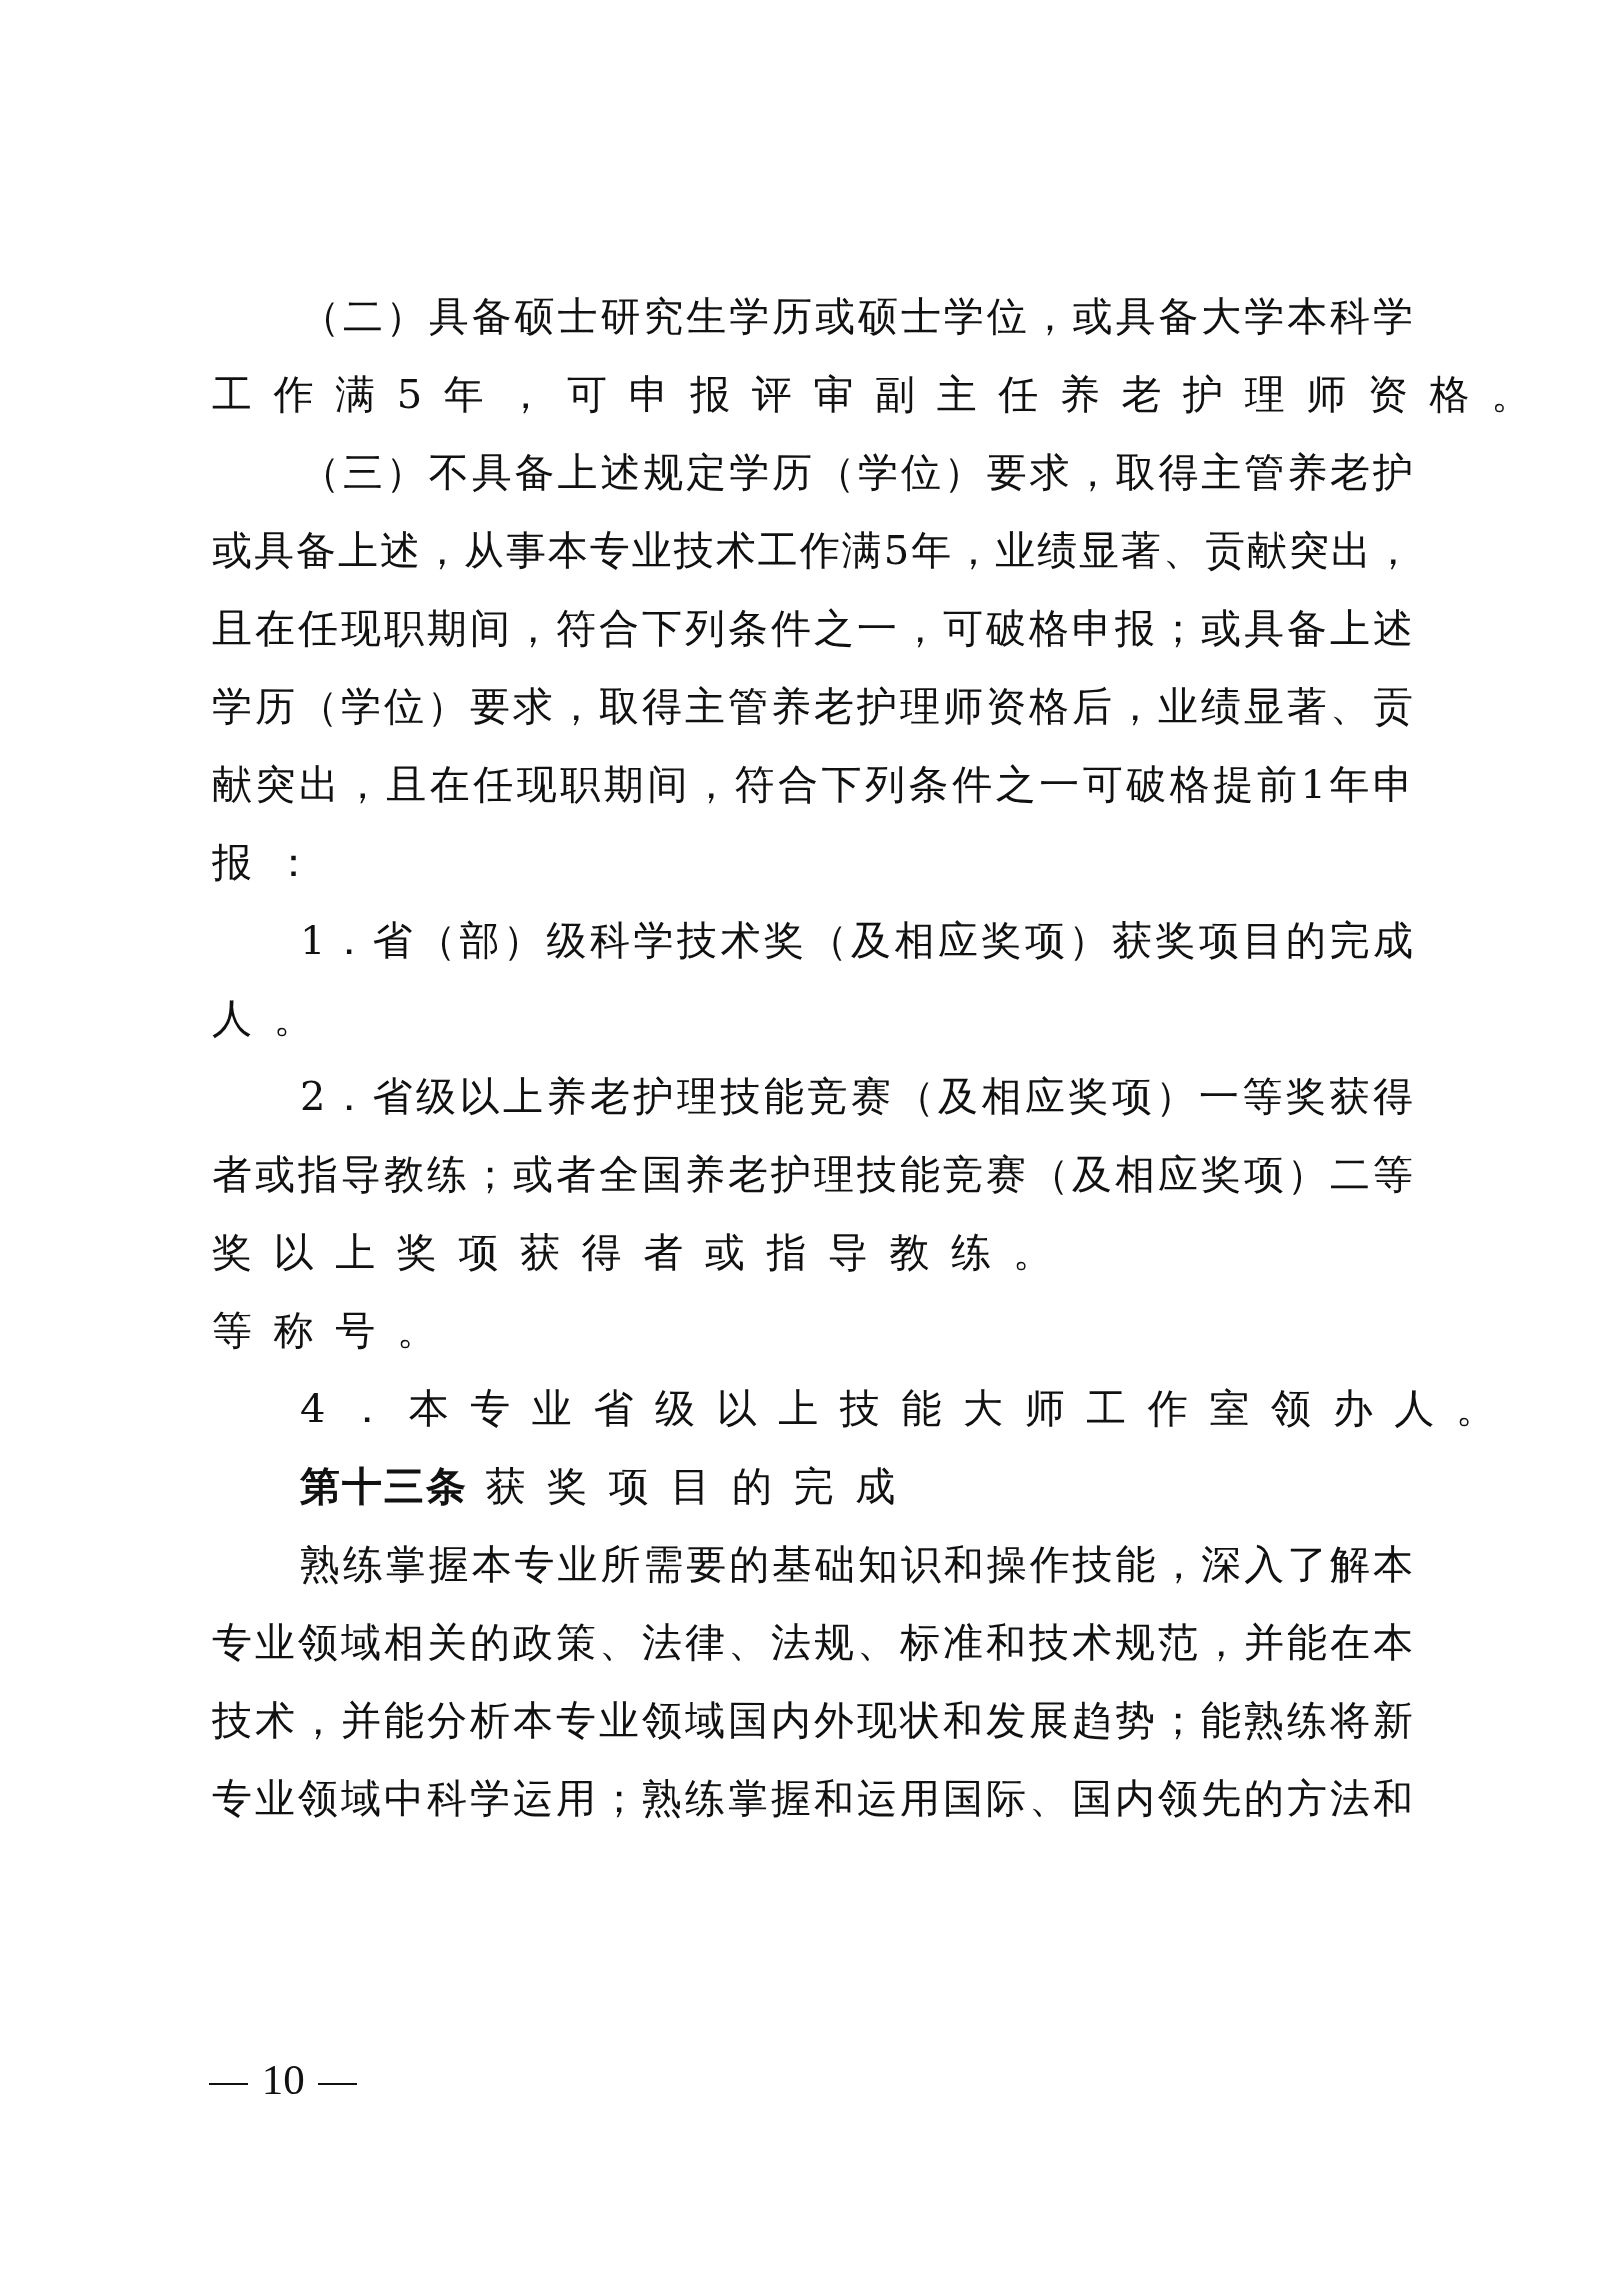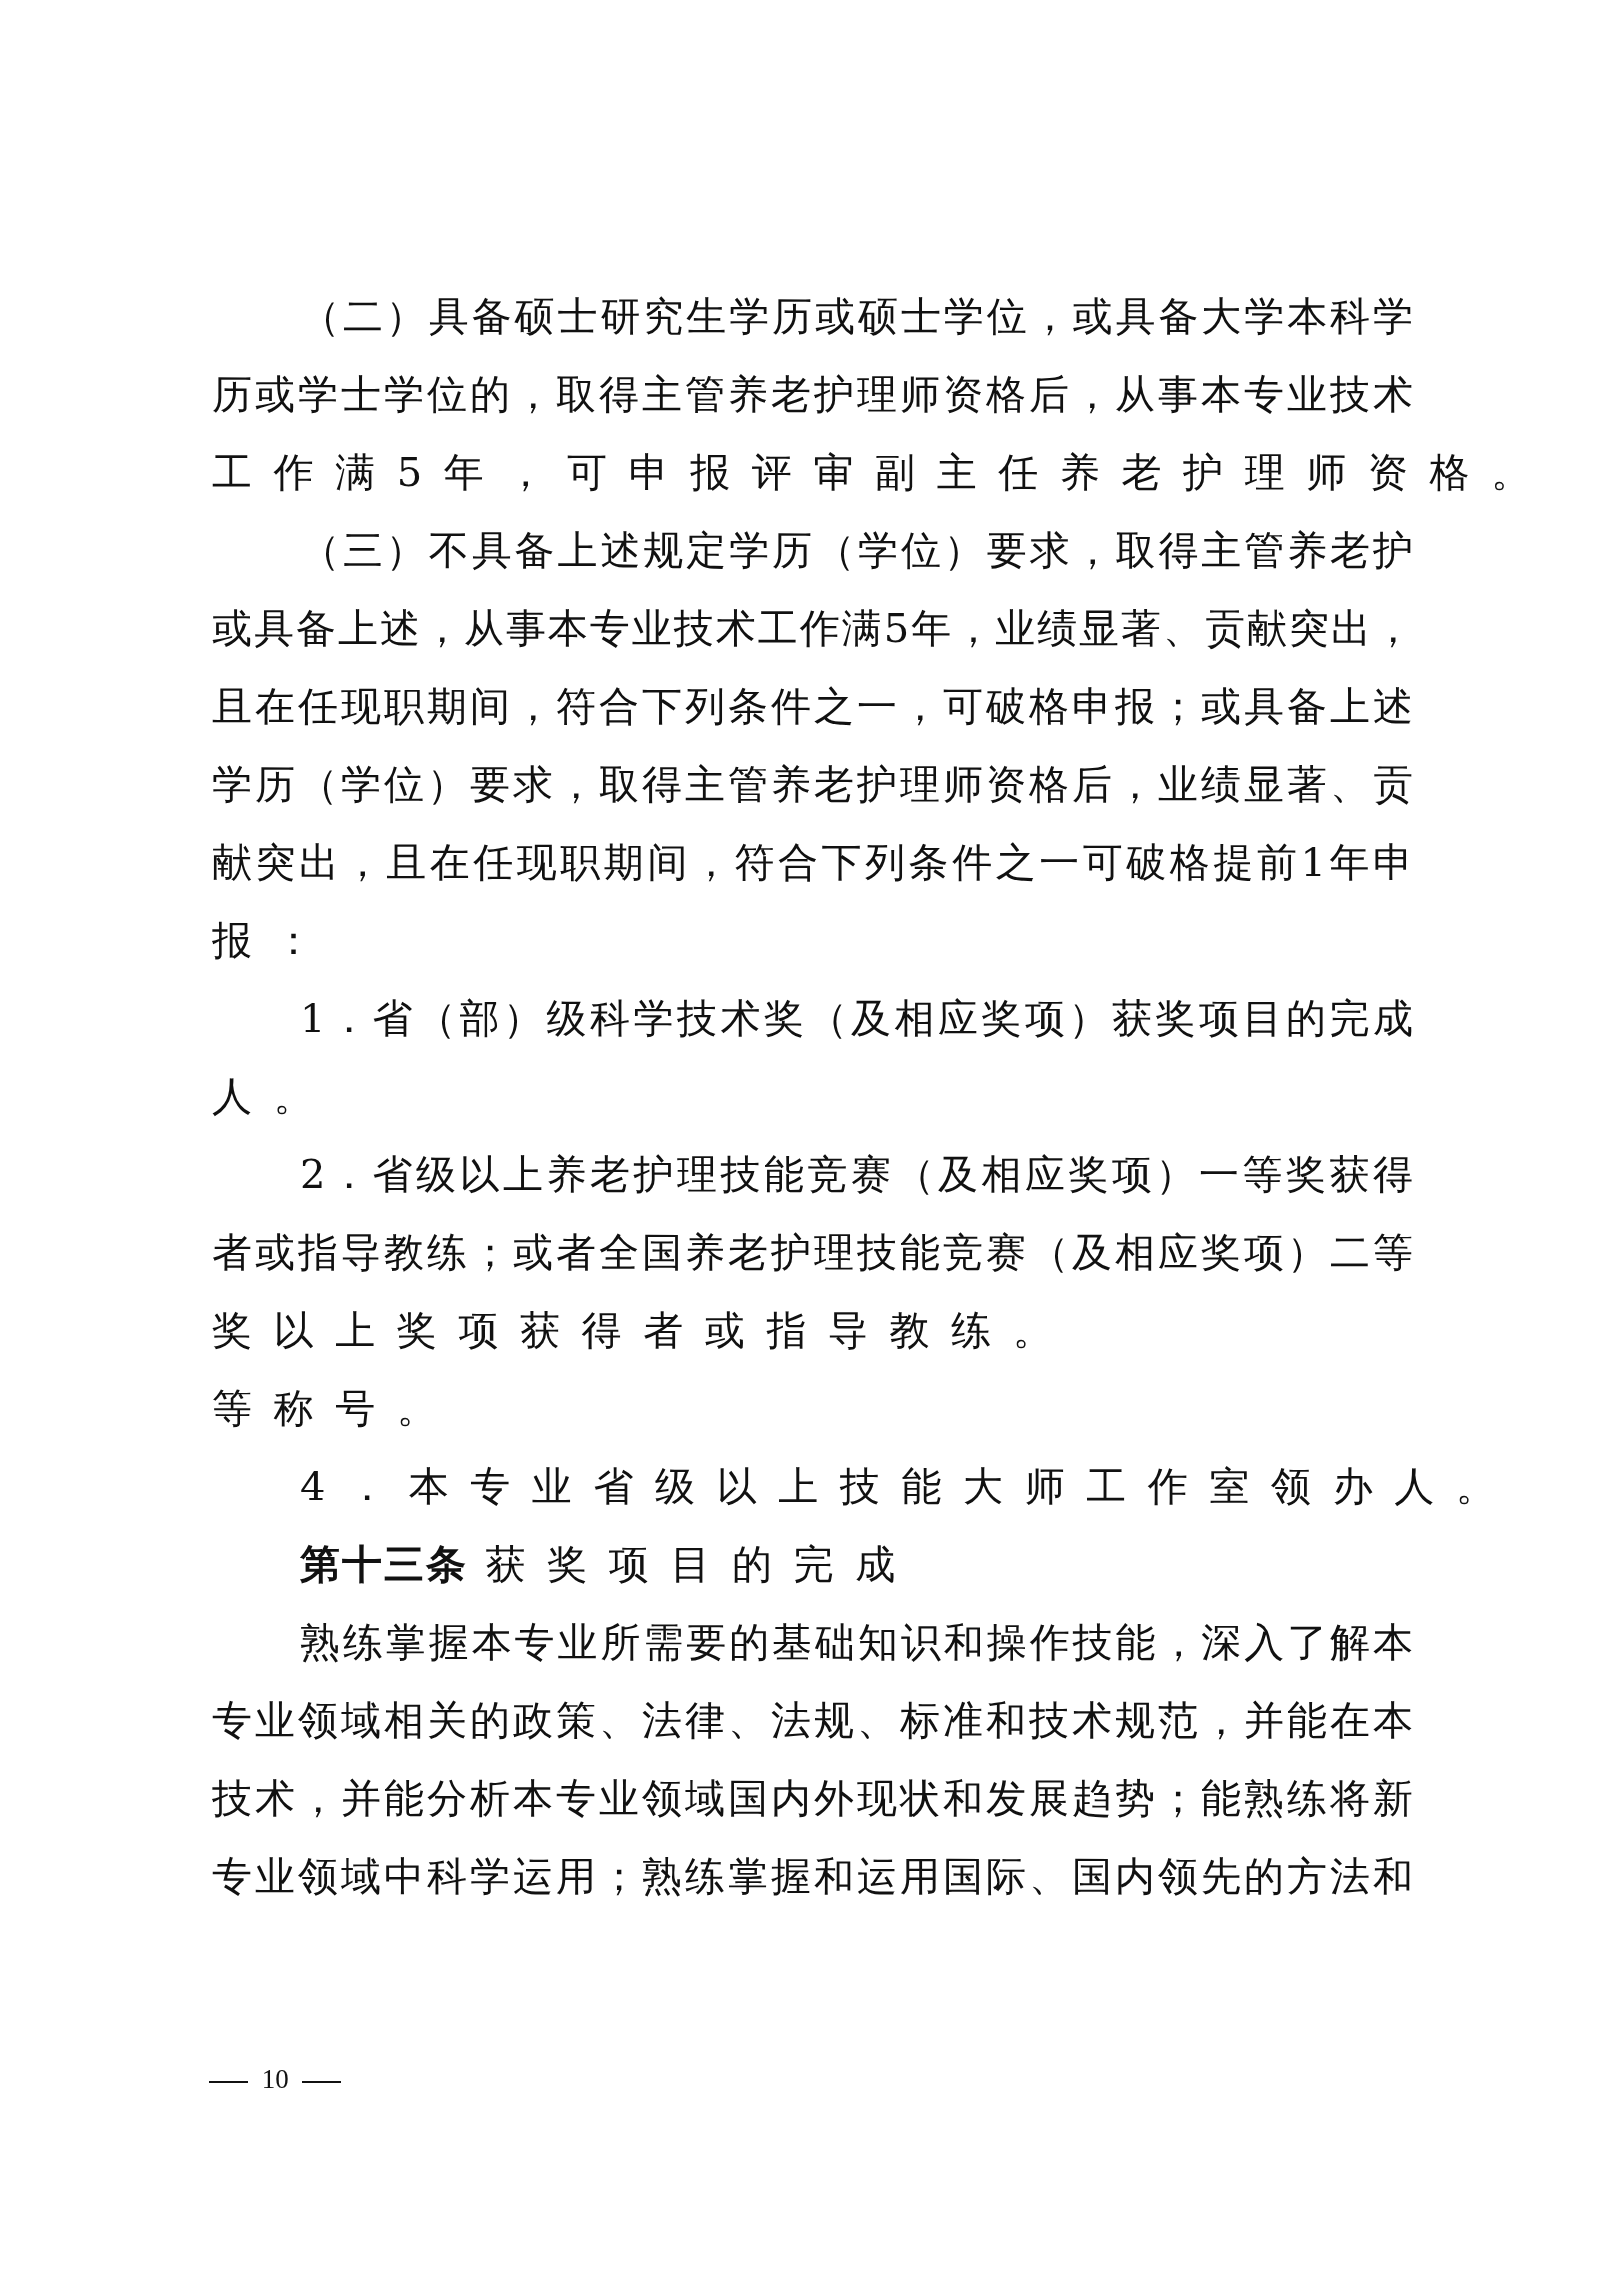--- a/index.html
+++ b/index.html
@@ -44,21 +44,21 @@
   }
   .article-title {
     letter-spacing: 21.6px;
     margin-left: 17.6px;
   }
   .page-number {
     position: absolute;
     left: 209px;
     top: 2056px;
     font-family: "Liberation Serif", "DejaVu Serif", serif;
-    font-size: 27px;
+    font-size: 43px;
     line-height: 47px;
     color: #111111;
     white-space: nowrap;
   }
   .page-number .dash {
     display: inline-block;
     width: 39px;
     height: 2px;
     background: #111111;
     vertical-align: middle;
@@ -66,21 +66,20 @@
   }
   .page-number .dash:first-child { margin-left: 0; }
 </style>
 </head>
 <body>
 
 <div class="page">
 
   <div>
     <div class="line indent">（二）具备硕士研究生学历或硕士学位，或具备大学本科学</div>
-    <div class="line">历或学士学位的，取得主管养老护理师资格后，从事本专业技术</div>
     <div class="line last">工作满5年，可申报评审副主任养老护理师资格。</div>
   </div>
 
   <div>
     <div class="line indent">（三）不具备上述规定学历（学位）要求，取得主管养老护</div>
     <div class="line">或具备上述，从事本专业技术工作满5年，业绩显著、贡献突出，</div>
     <div class="line">且在任现职期间，符合下列条件之一，可破格申报；或具备上述</div>
     <div class="line">学历（学位）要求，取得主管养老护理师资格后，业绩显著、贡</div>
     <div class="line">献突出，且在任现职期间，符合下列条件之一可破格提前1年申</div>
     <div class="line last">报：</div>

